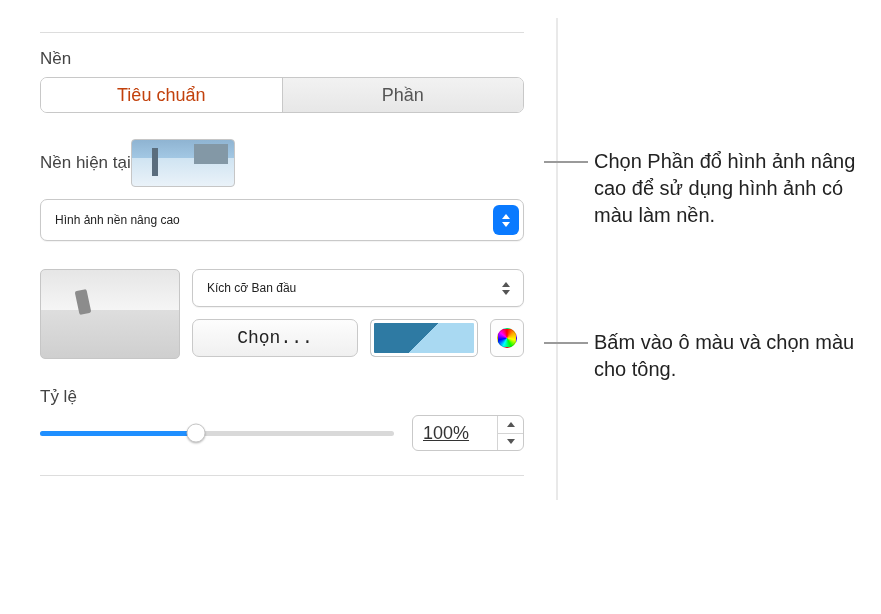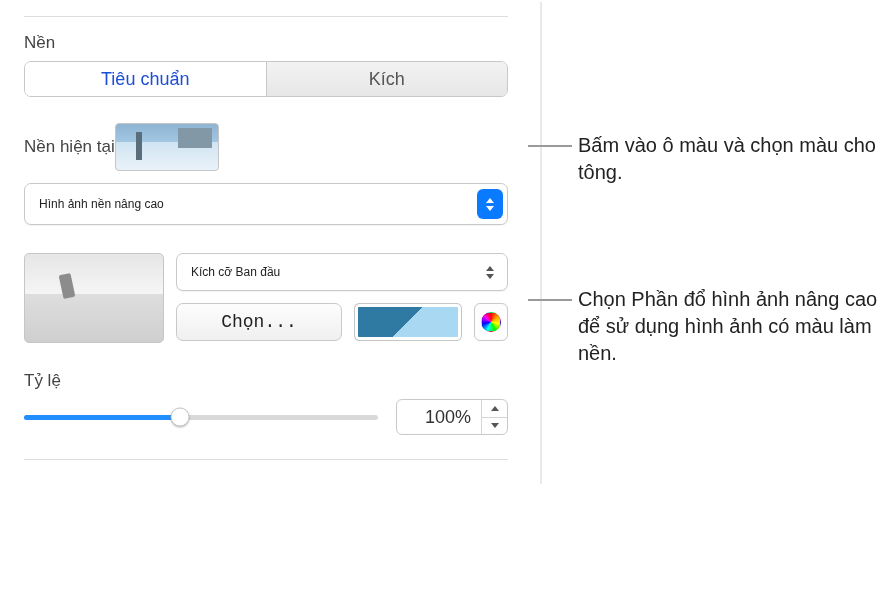--- a/index.html
+++ b/index.html
@@ -5,21 +5,21 @@
   * { box-sizing: border-box; margin: 0; padding: 0; }
   body {
     font-family: -apple-system, "Helvetica Neue", Arial, sans-serif;
     background: #fff;
     font-size: 17px;
     color: #333;
   }
   .wrap {
     display: flex;
     align-items: flex-start;
-    padding: 2px;
+    padding: 18px;
   }
   .panel {
     width: 540px;
     border-right: 2px solid #e9e9e9;
     padding: 10px 32px 24px 22px;
   }
   .hr {
     border: none;
     border-top: 1px solid #ddd;
     margin: 4px 0 16px 0;
@@ -47,21 +47,21 @@
     height: 34px;
     border: none;
     font-size: 18px;
     font-family: inherit;
     cursor: pointer;
     background: linear-gradient(#f2f2f2,#e7e7e7);
     color: #555;
   }
   .seg button.active {
     background: #fff;
-    color: #1d4ed8;
+    color: #c2410c;
   }
   .seg button:first-child { border-right: 1px solid #c8c8c8; }
   .row-current {
     display: flex;
     align-items: center;
     justify-content: flex-start;
     margin: 26px 0 12px 0;
   }
   .thumb-right {
     width: 104px; height: 48px;
@@ -194,21 +194,21 @@
     position:absolute;top:50%;left:44%;transform:translate(-50%,-50%);
     width:19px;height:19px;border-radius:50%;background:#fff;
     border:1px solid #c7c7c7;box-shadow:0 1px 2px rgba(0,0,0,0.25);
   }
   .stepper {
     display:flex;align-items:center;
     border:1px solid #c9c9c9;border-radius:6px;height:36px;
     overflow:hidden; background:#fff;
   }
   .stepper-val {
-    width:84px;text-align:right;padding:0 10px;font-size:18px;
+    width:84px;padding:0 10px;font-size:18px;text-decoration:underline;
   }
   .stepper-arrows {
     width:26px;height:100%;border-left:1px solid #d4d4d4;
     display:flex;flex-direction:column;
   }
   .stepper-arrows div{
     flex:1;display:flex;align-items:center;justify-content:center;cursor:pointer;
   }
   .stepper-arrows .up span,.stepper-arrows .dn span{
     width:0;height:0;border-left:4px solid transparent;border-right:4px solid transparent;
@@ -234,21 +234,21 @@
 </head>
 <body>
 
 <div class="wrap">
   <div class="panel">
     <hr class="hr">
     <div class="section-label">Nền</div>
 
     <div class="seg">
       <button class="active">Tiêu chuẩn</button>
-      <button>Kích</button>
+      <button>Phần</button>
     </div>
 
     <div class="row-current">
       <div class="section-label" style="margin:0">Nền hiện tại</div>
       <div class="thumb-right"></div>
     </div>
 
     <div class="popup">
       <span class="popup-label">Hình ảnh nền nâng cao</span>
       <span class="arrows-btn">
@@ -295,16 +295,16 @@
               <span></span>
             </div>
         </div>
       </div>
     </div>
 
     <hr class="hr2">
   </div>
 
   <div class="callouts">
+    <div class="callout">Chọn Phần đổ hình ảnh nâng cao để sử dụng hình ảnh có màu làm nền.</div>
     <div class="callout">Bấm vào ô màu và chọn màu cho tông.</div>
-    <div class="callout">Chọn Phần đổ hình ảnh nâng cao để sử dụng hình ảnh có màu làm nền.</div>
   </div>
 </div>
 
 </body></html>

